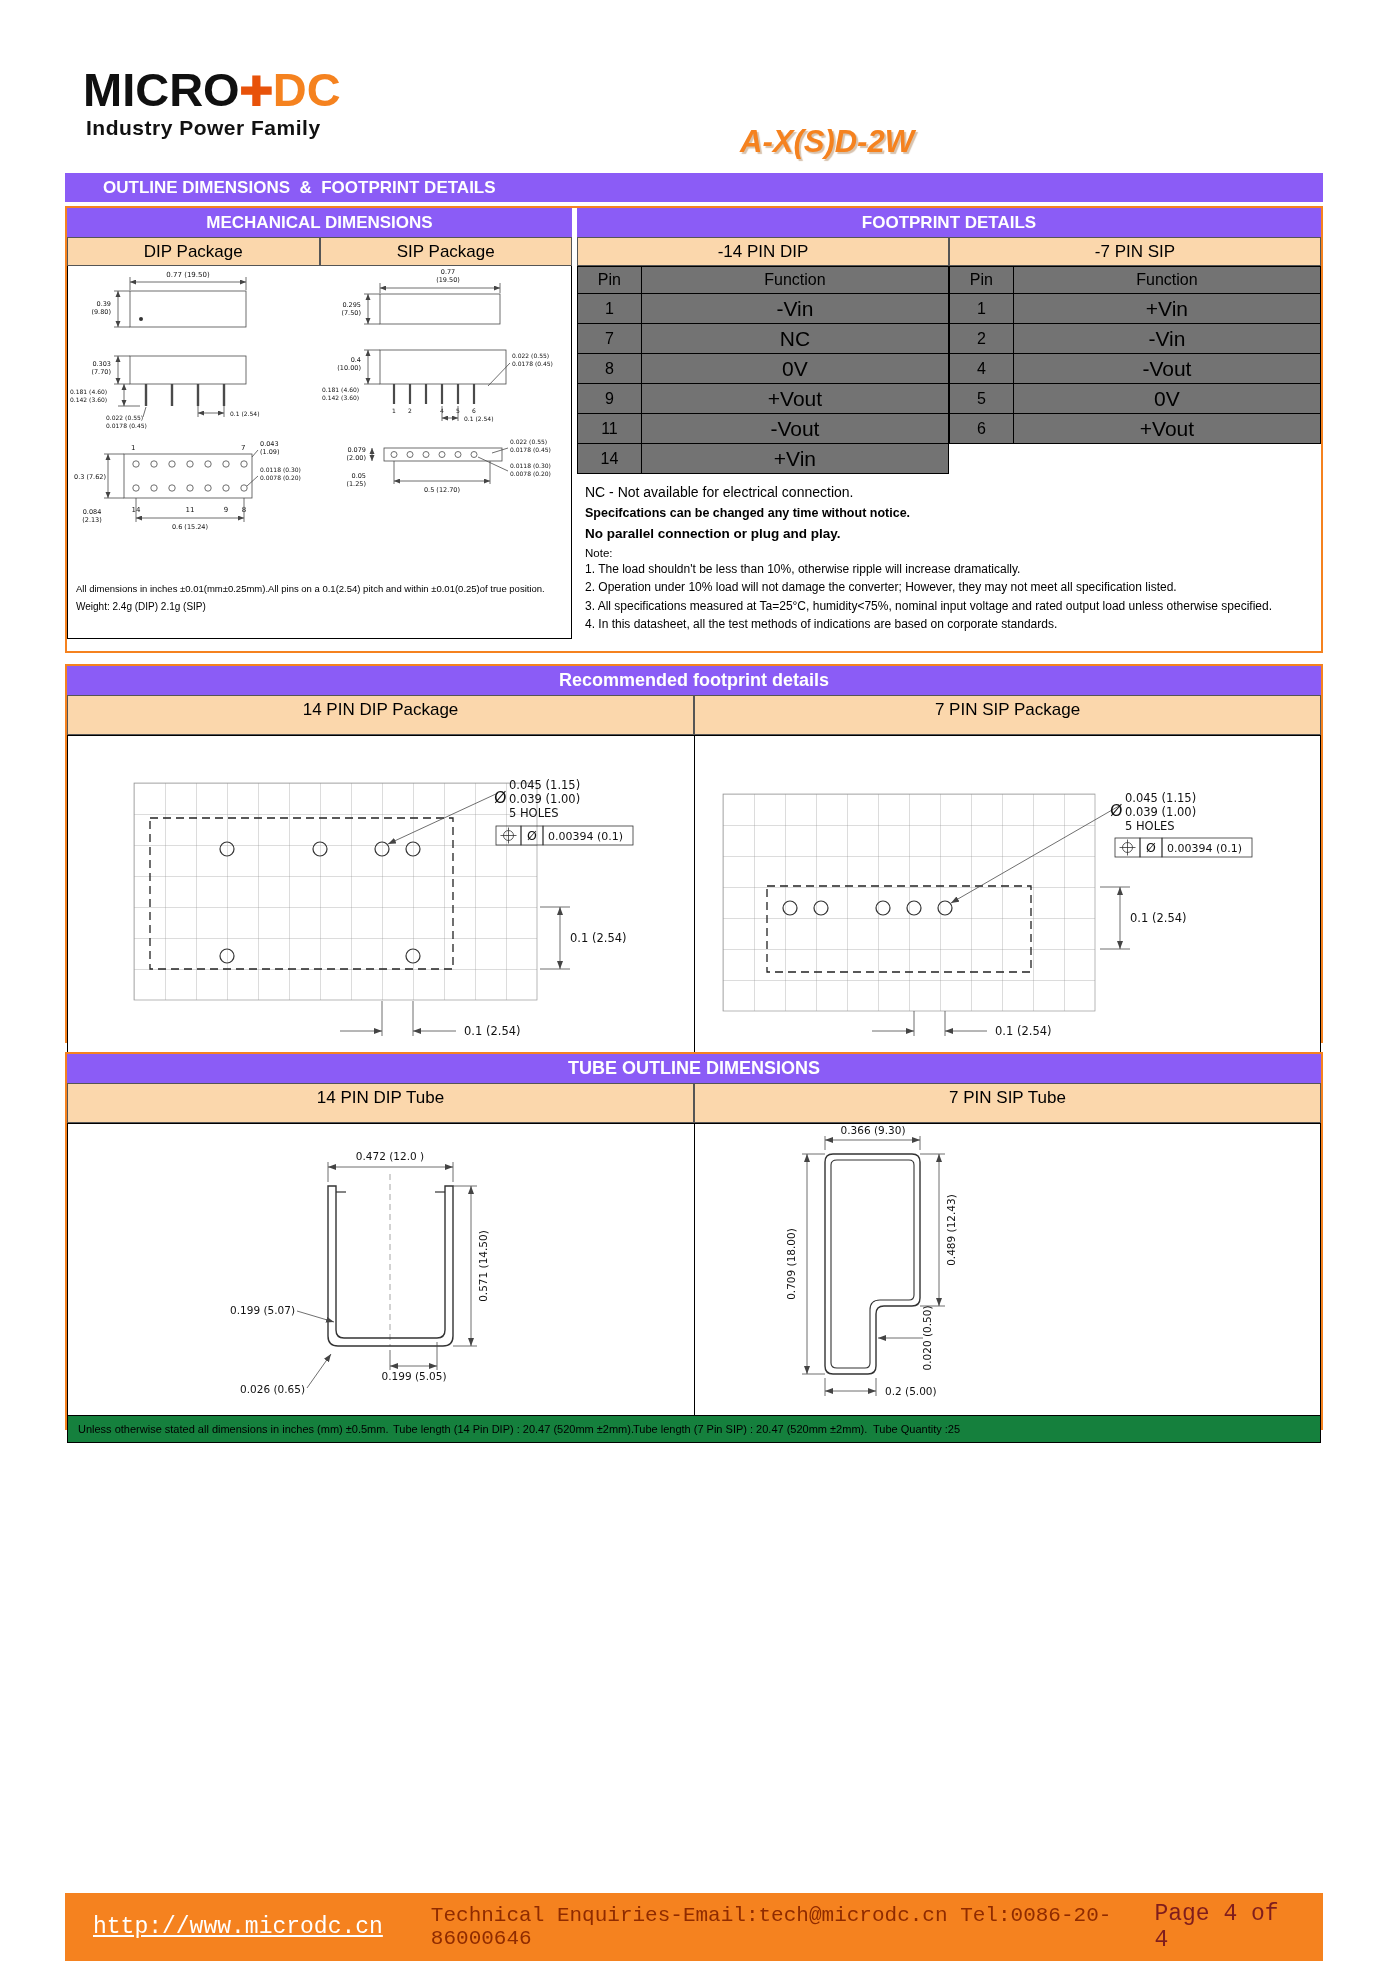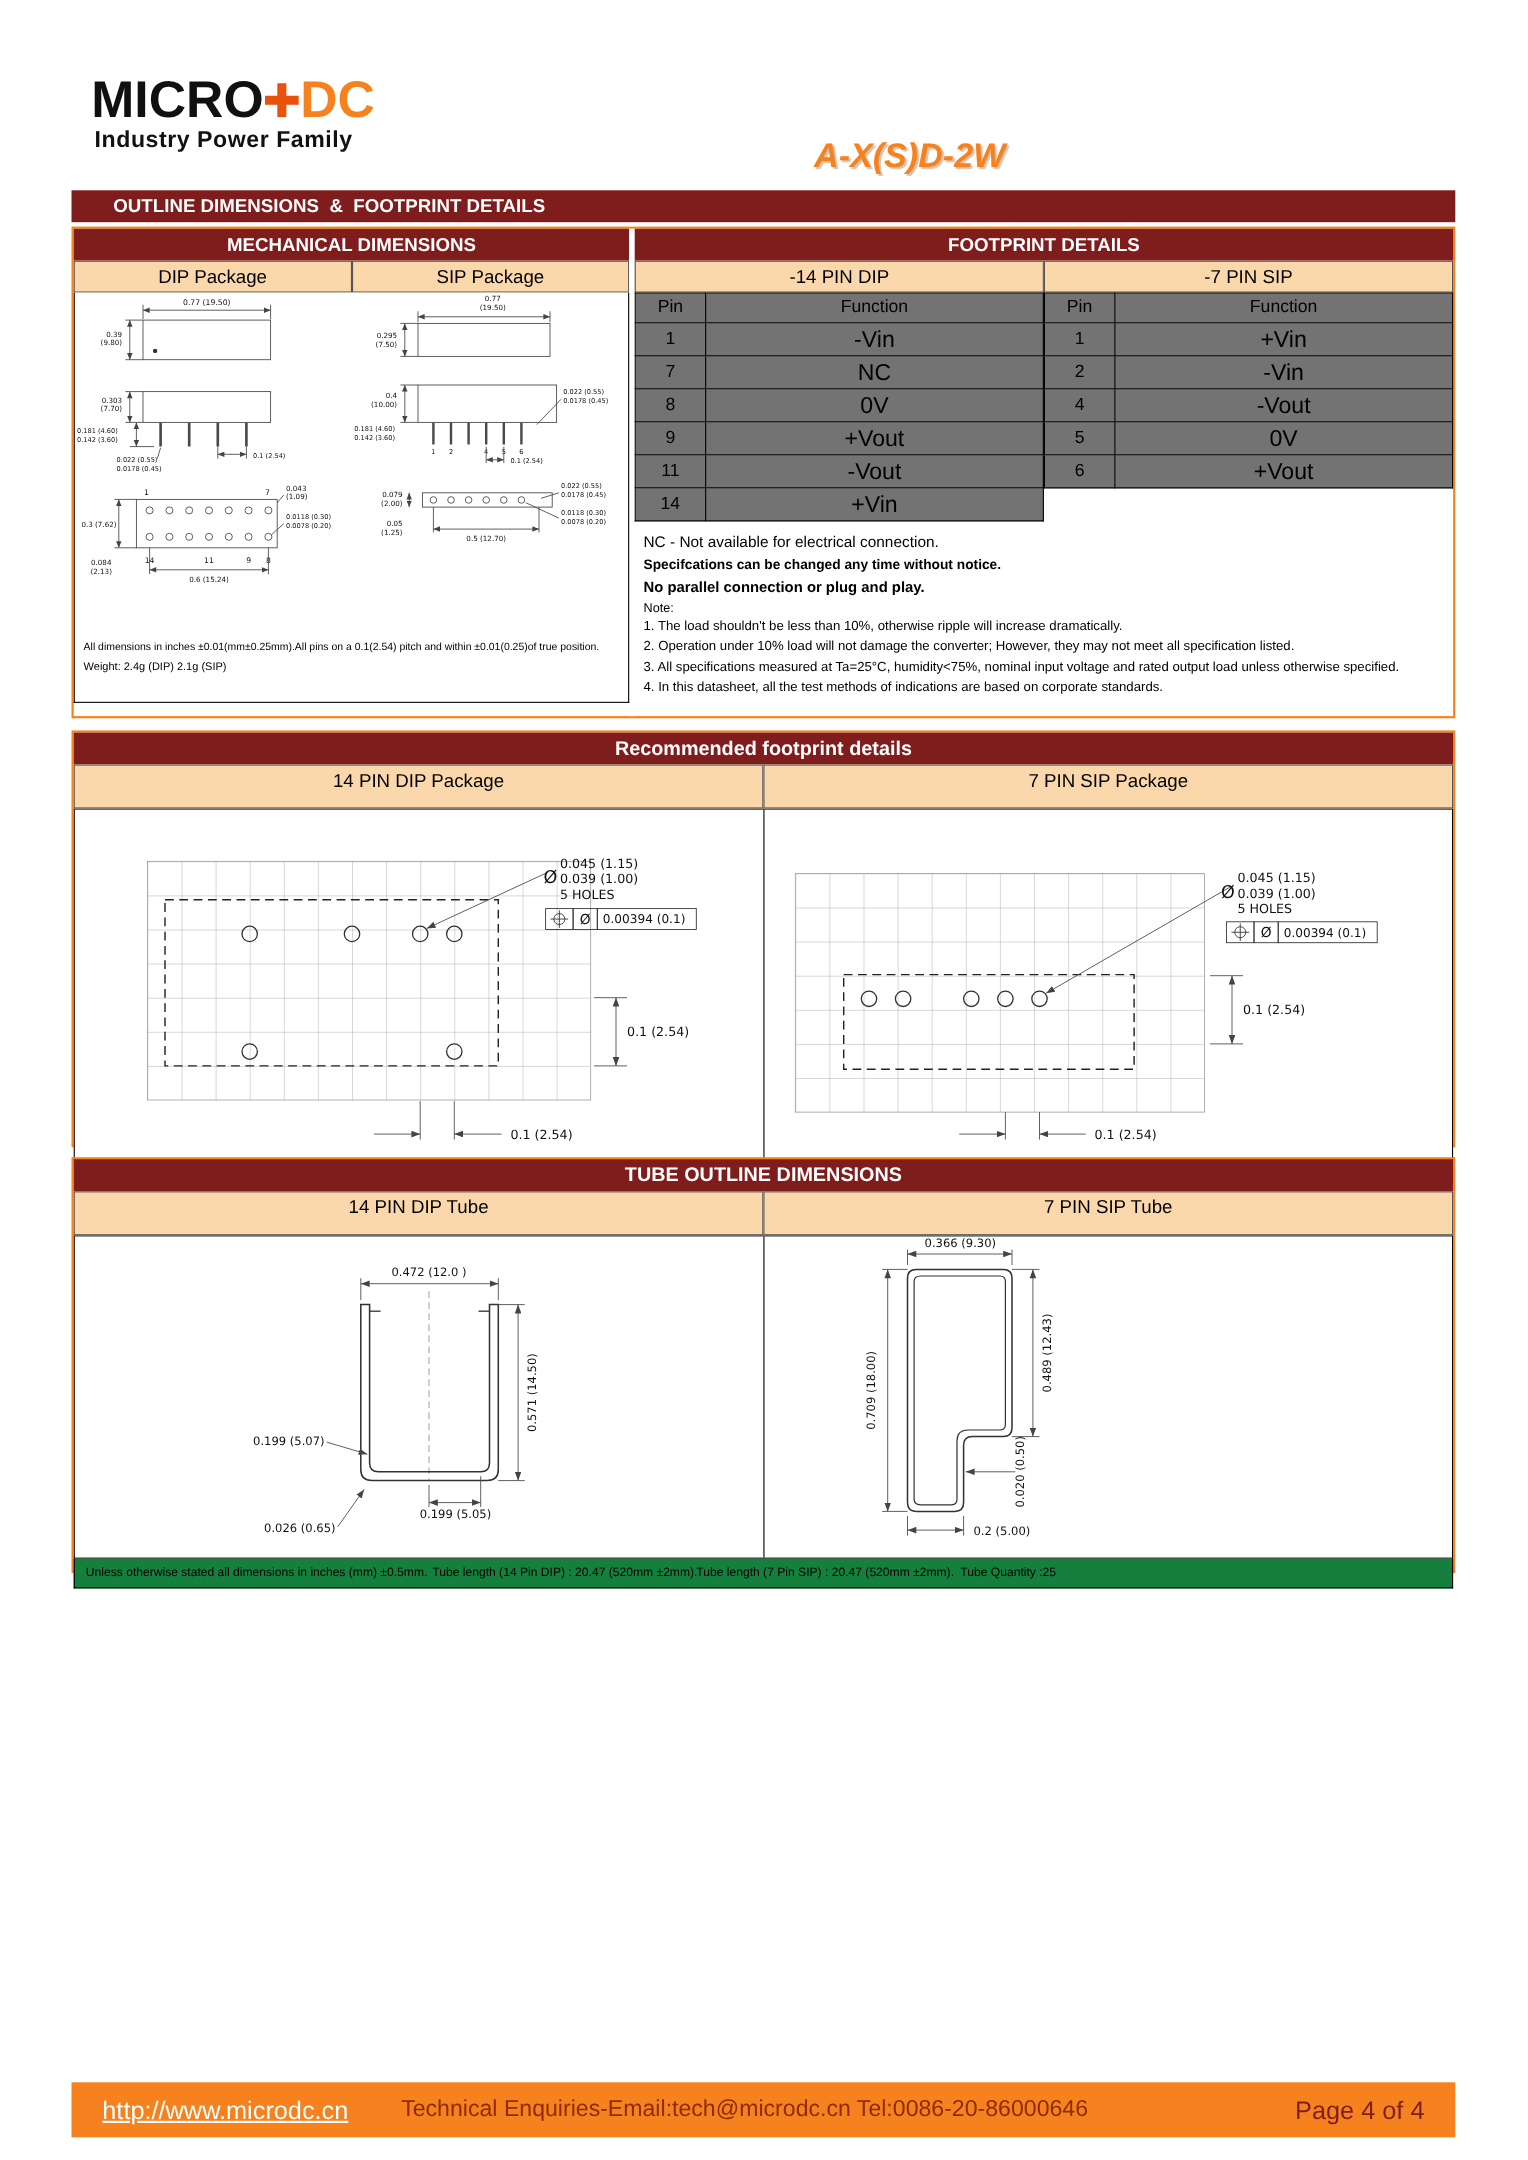--- a/index.html
+++ b/index.html
@@ -2,21 +2,21 @@
 <html><head>
 <meta charset="utf-8">
 <style>
   * { box-sizing: border-box; margin:0; padding:0; }
   html,body { background:#fff; }
   body {
     width:1389px; height:1964px; position:relative;
     font-family:"Liberation Sans","DejaVu Sans",sans-serif; color:#000;
   }
   .abs { position:absolute; }
-  .banner { background:#7f1d1d; color:#fff; font-weight:bold; }
+  .banner { background:#8b5cf6; color:#fff; font-weight:bold; }
   .peach { background:#FBD7AC; }
 
   
   .logo { position:absolute; left:83px; top:62px; font-weight:800; font-size:47px; letter-spacing:0; white-space:nowrap; }
   .logo .m { color:#101010; }
   .logo .plus { color:#E8520A; font-size:42px; margin:0 -1px; }
   .logo .dc { color:#F5821F; }
   .tagline { position:absolute; left:86px; top:116px; font-size:21px; font-weight:bold; color:#111; letter-spacing:.5px; }
   .product { position:absolute; left:740px; top:124px; font-size:31px; font-weight:bold; font-style:italic; color:#F5821F; text-shadow:2px 2px 1px rgba(140,80,20,.35); }
 
@@ -56,21 +56,21 @@
   .s-sub { display:flex; height:40px; }
   .s-sub > div { flex:1; border:1px solid #555; text-align:center; line-height:28px; font-size:17px; }
   .s-draws { display:flex; border:1px solid #000; background:#fff; }
   .s-draws .half { width:50%; }
   .s-draws .half + .half { border-left:1px solid #000; }
   .tube-foot { height:27px; border:1px solid #000; border-top:none; position:relative; font-size:11px; background:#15803d; }
   .tube-foot span { position:absolute; top:7px; white-space:nowrap; }
   .tf1 { left:10px; } .tf2 { left:325px; } .tf3 { left:565px; } .tf4 { left:805px; }
 
   
-  #footer { left:65px; top:1893px; width:1258px; height:50px; background:#F5821F; display:flex; align-items:center; padding:0 28px; font-family:Liberation Sans, sans-serif; }
+  #footer { left:65px; top:1893px; width:1258px; height:68px; background:#F5821F; display:flex; align-items:center; padding:0 28px; font-family:Liberation Mono, monospace; }
   .f-url { color:#fff; font-size:23px; text-decoration:underline; }
   .f-contact { color:#8F2B00; font-size:21px; margin-left:48px; }
   .f-page { color:#7f1d1d; font-size:23px; margin-left:auto; }
 
   
   svg.dwg line, svg.dwg rect, svg.dwg path, svg.dwg circle, svg.dwg polyline { stroke:#4a4a4a; stroke-width:.8; fill:none; }
   svg.dwg text { stroke:none; fill:#111; font-family:"DejaVu Sans",sans-serif; }
 </style>
 </head>
 <body>

